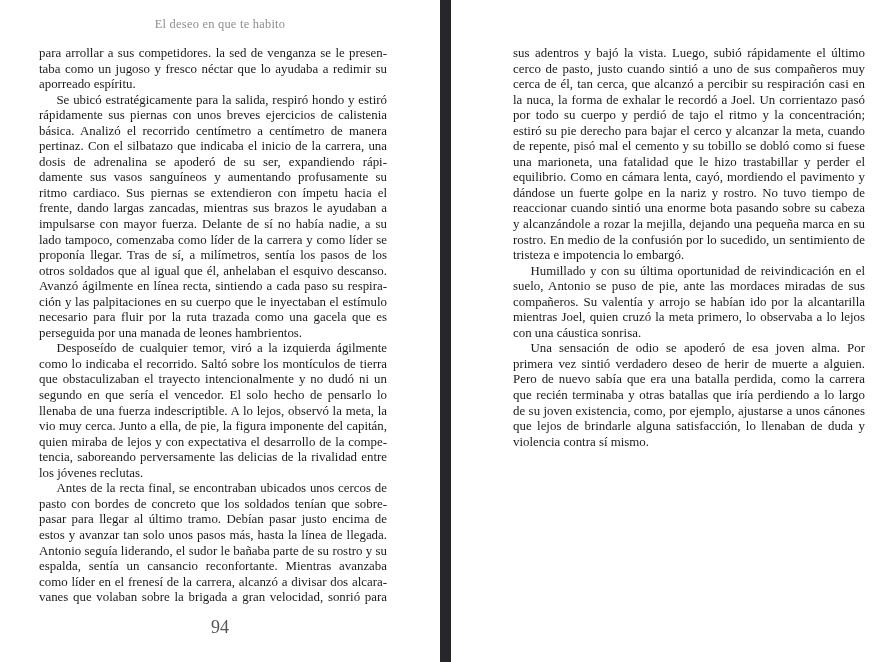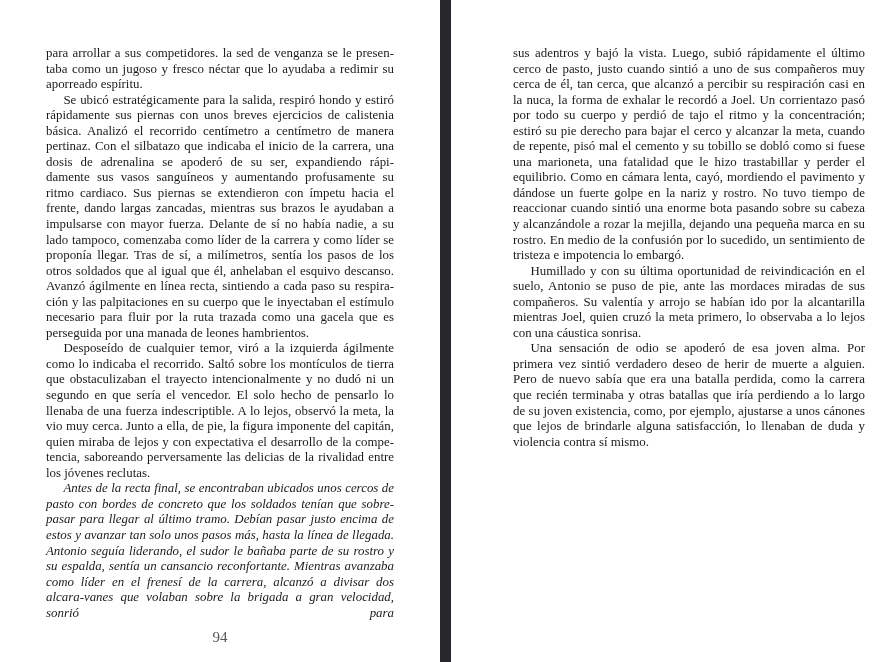--- a/index.html
+++ b/index.html
@@ -69,52 +69,52 @@
     position: absolute;
     top: 46px;
     font-size: 12.9px;
     line-height: 15.55px;
     color: #1b1b1e;
     text-align: justify;
     text-justify: inter-word;
     hyphens: manual;
     -webkit-hyphens: manual;
   }
-  .page-left .textblock  { left: 46px; width: 348px; }
+  .page-left .textblock  { left: 39px; width: 348px; }
   .page-right .textblock { left: 62px; width: 352px; }
 
   .textblock p {
     margin: 0;
     text-indent: 1.35em;
   }
   .textblock p.noindent {
     text-indent: 0;
   }
   
   .textblock p.runon {
     text-align-last: justify;
-    font-style: italic;
   }
 
   .folio {
     position: absolute;
-    bottom: 16px;
+    bottom: 24px;
     left: 0;
     width: 100%;
     text-align: center;
-    font-size: 15px;
+    font-size: 18px;
     color: #55555a;
   }
 </style>
 </head>
 <body>
 
 <div class="spread">
 
   <div class="page page-left">
+    <div class="running-head">El deseo en que te habito</div>
     <div class="textblock">
         <p class="noindent">para arrollar a sus competidores. la sed de venganza se le presen-taba como un jugoso y fresco néctar que lo ayudaba a redimir su aporreado espíritu.</p>
         <p>Se ubicó estratégicamente para la salida, respiró hondo y estiró rápidamente sus piernas con unos breves ejercicios de calistenia básica. Analizó el recorrido centímetro a centímetro de manera pertinaz. Con el silbatazo que indicaba el inicio de la carrera, una dosis de adrenalina se apoderó de su ser, expandiendo rápi-damente sus vasos sanguíneos y aumentando profusamente su ritmo cardiaco. Sus piernas se extendieron con ímpetu hacia el frente, dando largas zancadas, mientras sus brazos le ayudaban a impulsarse con mayor fuerza. Delante de sí no había nadie, a su lado tampoco, comenzaba como líder de la carrera y como líder se proponía llegar. Tras de sí, a milímetros, sentía los pasos de los otros soldados que al igual que él, anhelaban el esquivo descanso. Avanzó ágilmente en línea recta, sintiendo a cada paso su respira-ción y las palpitaciones en su cuerpo que le inyectaban el estímulo necesario para fluir por la ruta trazada como una gacela que es perseguida por una manada de leones hambrientos.</p>
         <p>Desposeído de cualquier temor, viró a la izquierda ágilmente como lo indicaba el recorrido. Saltó sobre los montículos de tierra que obstaculizaban el trayecto intencionalmente y no dudó ni un segundo en que sería el vencedor. El solo hecho de pensarlo lo llenaba de una fuerza indescriptible. A lo lejos, observó la meta, la vio muy cerca. Junto a ella, de pie, la figura imponente del capitán, quien miraba de lejos y con expectativa el desarrollo de la compe-tencia, saboreando perversamente las delicias de la rivalidad entre los jóvenes reclutas.</p>
         <p class="runon">Antes de la recta final, se encontraban ubicados unos cercos de pasto con bordes de concreto que los soldados tenían que sobre-pasar para llegar al último tramo. Debían pasar justo encima de estos y avanzar tan solo unos pasos más, hasta la línea de llegada. Antonio seguía liderando, el sudor le bañaba parte de su rostro y su espalda, sentía un cansancio reconfortante. Mientras avanzaba como líder en el frenesí de la carrera, alcanzó a divisar dos alcara-vanes que volaban sobre la brigada a gran velocidad, sonrió para</p>
       </div>
     <div class="folio">94</div>
   </div>
 
   <div class="gutter"></div>

